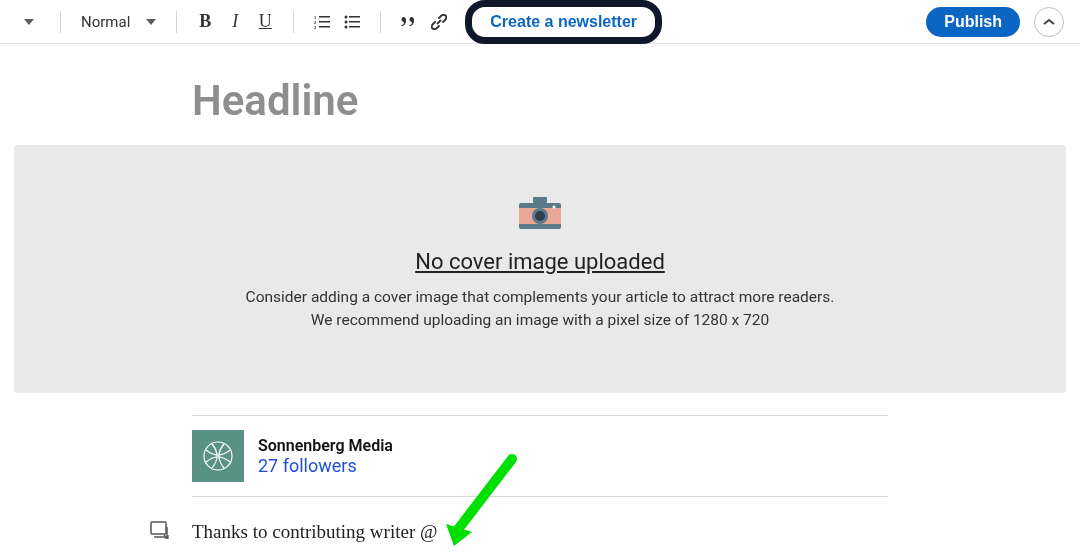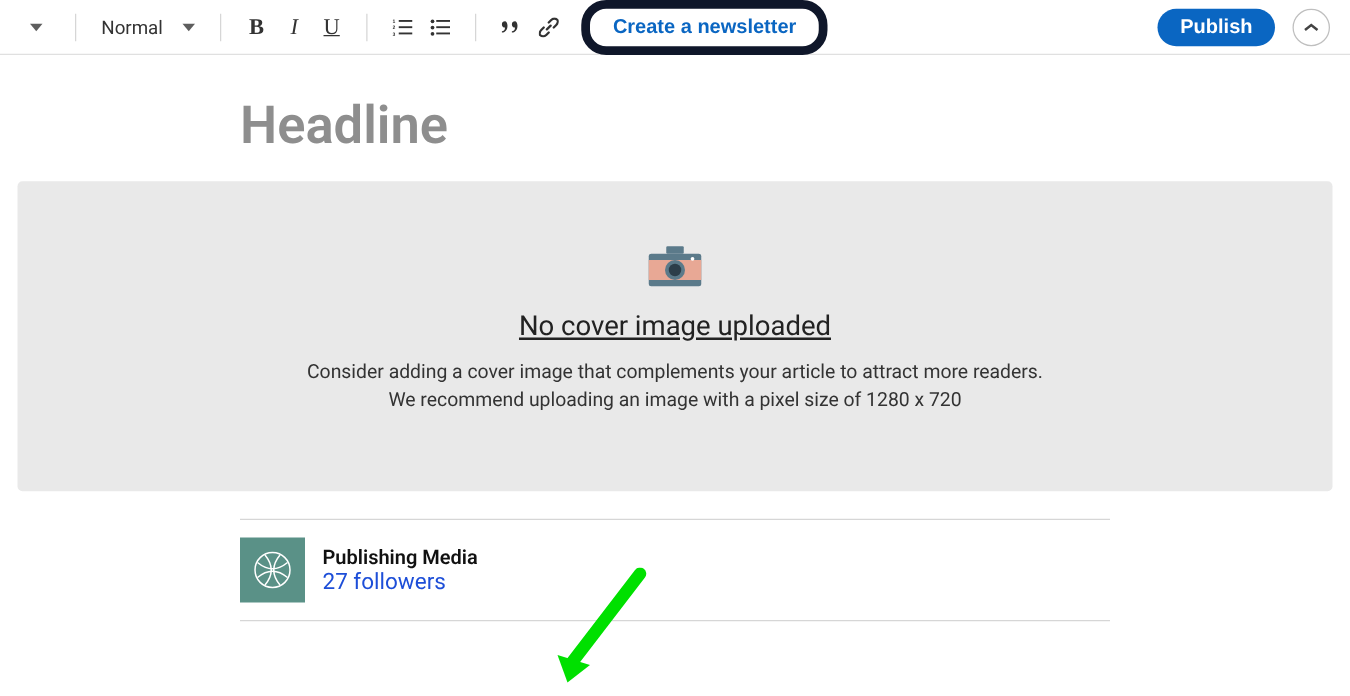--- a/index.html
+++ b/index.html
@@ -251,33 +251,34 @@
     <div class="author-avatar">
       <svg width="36" height="36" viewBox="0 0 36 36" fill="none" stroke="#fff" stroke-width="1.2">
         <circle cx="18" cy="18" r="14"></circle>
         <path d="M6 12 Q18 22 30 12"></path>
         <path d="M6 24 Q18 14 30 24"></path>
         <path d="M12 6 Q22 18 12 30"></path>
         <path d="M24 6 Q14 18 24 30"></path>
       </svg>
     </div>
     <div>
-      <div class="author-name">Publishing Media</div>
+      <div class="author-name">Sonnenberg Media</div>
       <div class="author-followers">27 followers</div>
     </div>
   </div>
 
   <div class="body-row">
     <div class="embed-icon">
       <svg width="20" height="18" viewBox="0 0 20 18" fill="none" stroke="#555" stroke-width="1.5">
           <rect x="1" y="1" width="15" height="12" rx="1"></rect>
           <path d="M17 6 L17 16 L4 16"></path>
           <path d="M14 14 L18 18 M18 14 L18 18 L14 18" stroke-width="1.2"></path>
         </svg>
     </div>
+    <span class="body-text">Thanks to contributing writer @</span>
   </div>
 </div>
 
 <svg class="green-arrow" width="80" height="100" viewBox="0 0 80 100">
   <defs>
     <marker id="arrowhead" markerWidth="6" markerHeight="6" refX="3" refY="3" orient="auto">
       <path d="M0,0 L6,3 L0,6 Z" fill="#00e000"></path>
     </marker>
   </defs>
   <line x1="70" y1="5" x2="14" y2="78" stroke="#00e000" stroke-width="10" stroke-linecap="round"></line>

